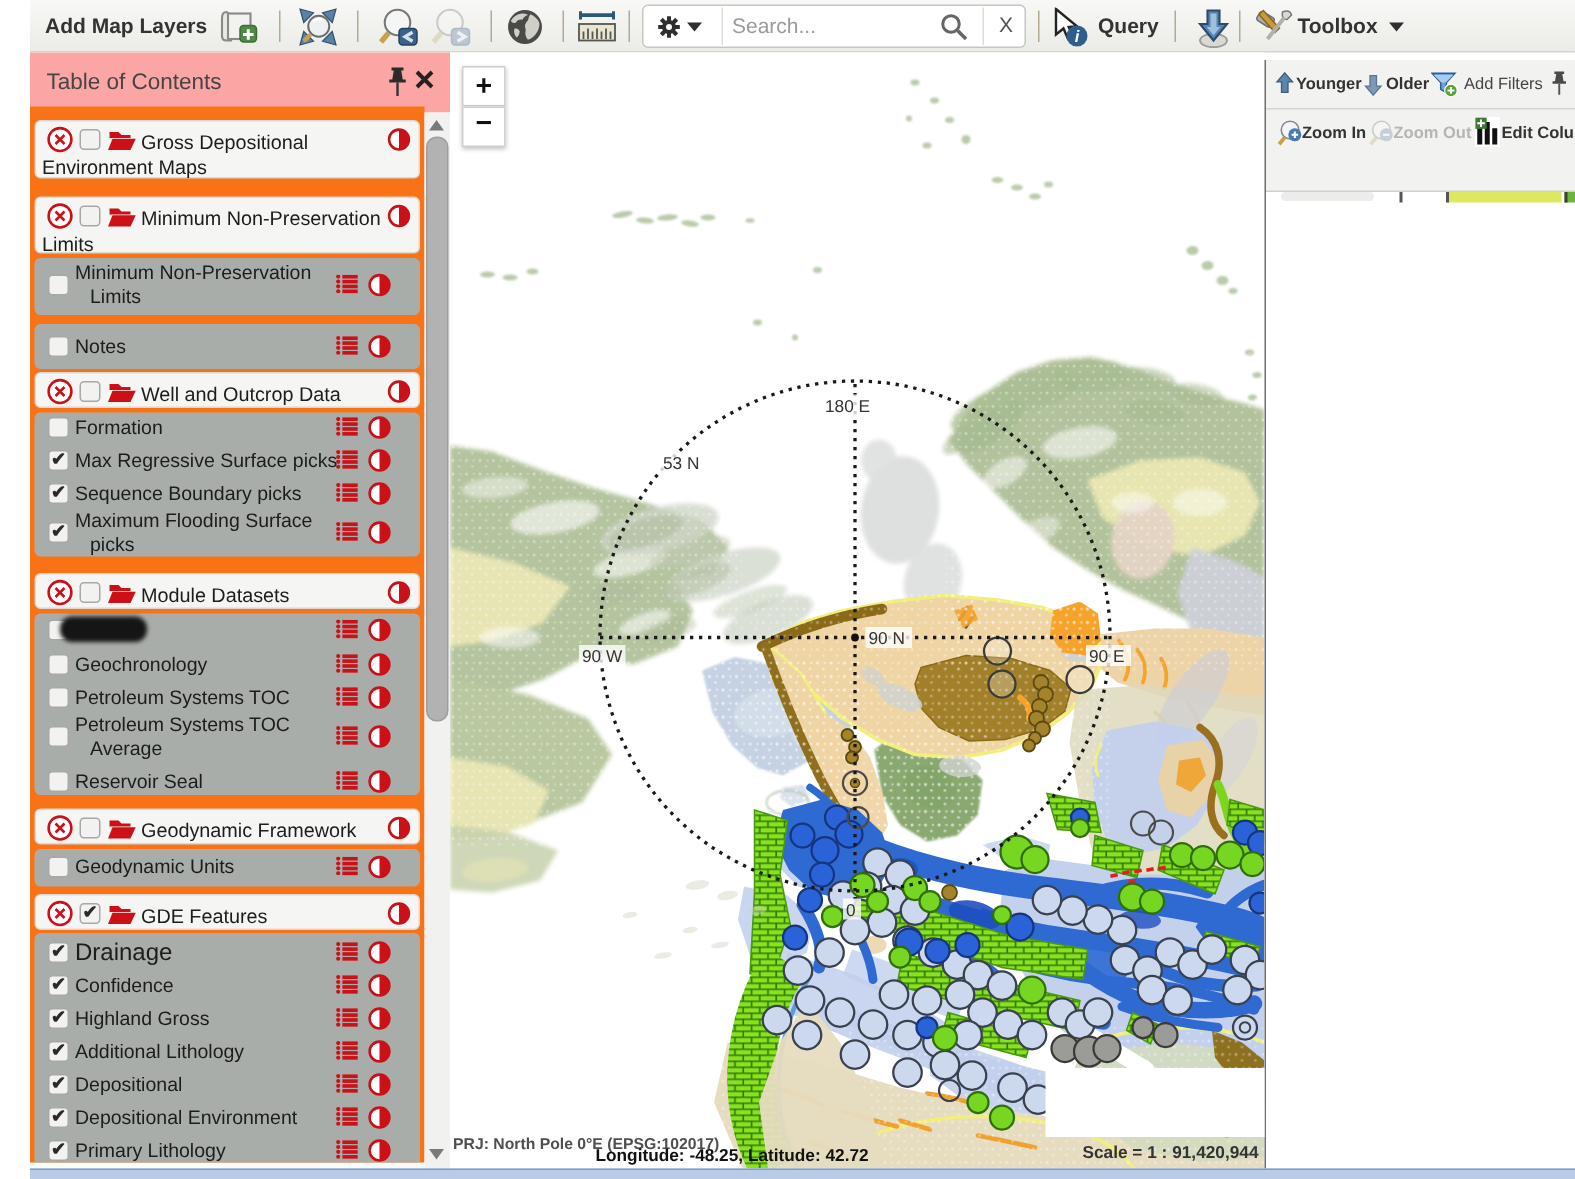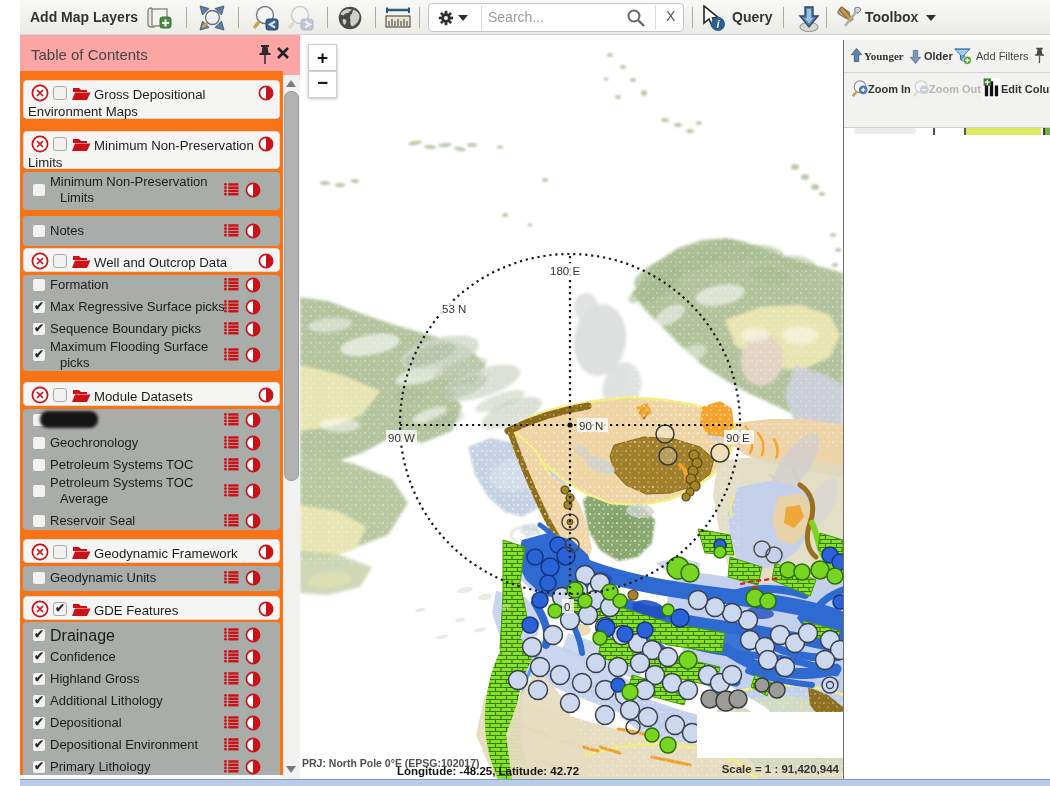--- a/index.html
+++ b/index.html
@@ -995,21 +995,21 @@
   <div id="sclbox"></div>
   <div id="prjtxt">PRJ: North Pole 0°E (EPSG:102017)</div>
   <div id="lontxt">Longitude: -48.25, Latitude: 42.72</div>
   <div id="scltxt">Scale = 1 : 91,420,944</div>
   <div id="rpanel">
     <div id="rphead">
 
       <svg style="position:absolute;left:6px;top:7px;" width="13" height="17" viewBox="0 0 15 18">
         <path d="M7.5 1 L13.5 8 H10 V16 H5 V8 H1.5 Z" fill="#5c85ad" stroke="#3d5c7a"></path>
       </svg>
-      <span class="rtxt" style="left:20px;top:10px;font-family:Liberation Serif, serif;">Younger</span>
+      <span class="rtxt" style="left:20px;top:10px;">Younger</span>
       <svg style="position:absolute;left:65px;top:8px;" width="13" height="17" viewBox="0 0 15 18">
         <path d="M7.5 17 L13.5 10 H10 V2 H5 V10 H1.5 Z" fill="#7e99b5" stroke="#5a7590"></path>
       </svg>
       <span class="rtxt" style="left:80px;top:10px;">Older</span>
       <svg style="position:absolute;left:110px;top:7px;" width="19" height="19" viewBox="0 0 25 24">
         <path d="M1 2 H21 L13.5 10 V19 L8.5 16 V10 Z" fill="#6aa0d8" stroke="#2f5f92" stroke-width="1.3"></path>
         <path d="M2.5 3.5 h17 l-6.5 6.5 h-4 Z" fill="#a8cced"></path>
         <circle cx="17.5" cy="17" r="5.5" fill="#58a431" stroke="#fff" stroke-width="1"></circle>
         <path d="M17.5 14 v6 M14.5 17 h6" stroke="#fff" stroke-width="1.8"></path>
       </svg>

